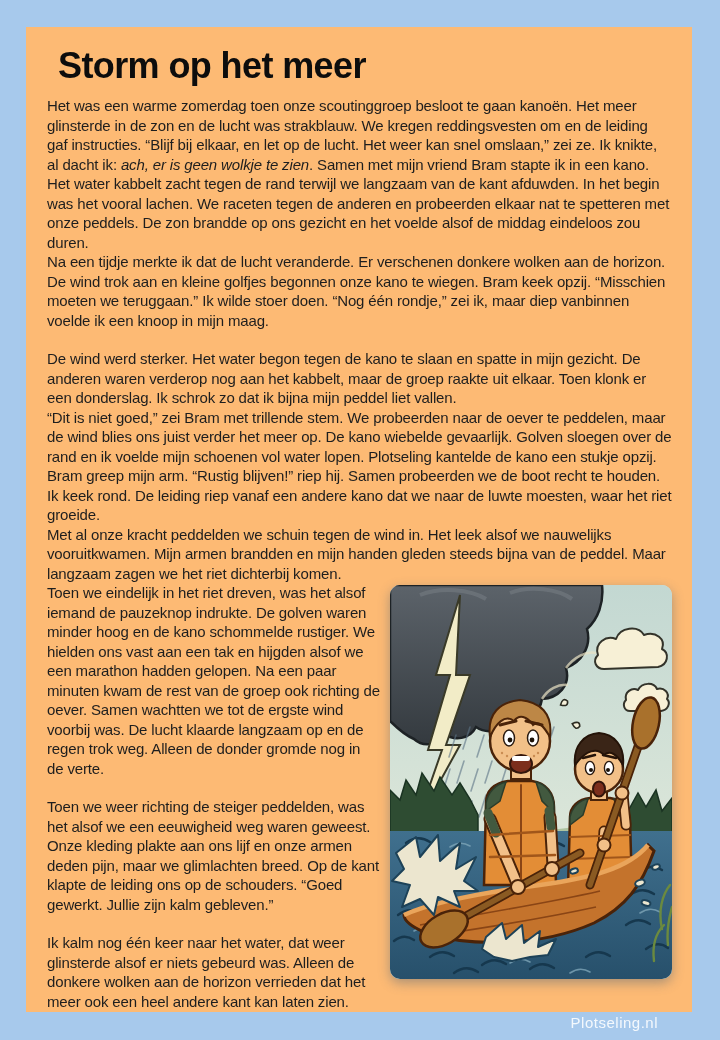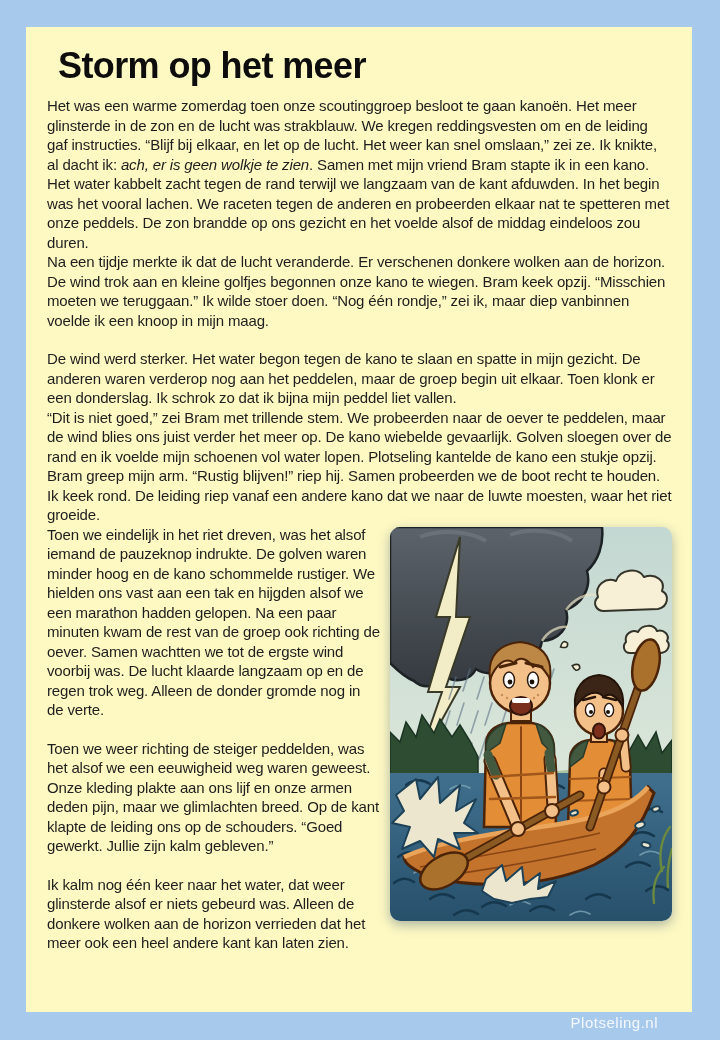--- a/index.html
+++ b/index.html
@@ -10,21 +10,21 @@
   .frame {
     position: relative;
     width: 720px; height: 1040px;
     background: #a7c9ec;
     overflow: hidden;
   }
   .paper {
     position: absolute;
     left: 26px; top: 27px;
     width: 666px; height: 985px;
-    background: #fef9c3;
+    background: #fdba74;
     overflow: hidden;
     box-sizing: border-box;
     padding: 0 20px 0 21px;
   }
   h1.title {
     margin: 19px 0 10px 11px;
     font-size: 36px;
     line-height: 1.12;
     font-weight: bold;
     letter-spacing: -0.6px;
@@ -65,22 +65,23 @@
 <div class="frame">
   <div class="paper">
     <h1 class="title">Storm op het meer</h1>
 
     <div class="body-text" id="top-blocks">
         <div class="cluster">
           <p><span>Het was een warme zomerdag toen onze scoutinggroep besloot te gaan kanoën. Het meer glinsterde in de zon en de lucht was strakblauw. We kregen reddingsvesten om en de leiding gaf instructies. “Blijf bij elkaar, en let op de lucht. Het weer kan snel omslaan,” zei ze. Ik knikte, al dacht ik: </span><em>ach, er is geen wolkje te zien</em><span>. Samen met mijn vriend Bram stapte ik in een kano. Het water kabbelt zacht tegen de rand terwijl we langzaam van de kant afduwden. In het begin was het vooral lachen. We raceten tegen de anderen en probeerden elkaar nat te spetteren met onze peddels. De zon brandde op ons gezicht en het voelde alsof de middag eindeloos zou duren.</span></p>
           <p><span>Na een tijdje merkte ik dat de lucht veranderde. Er verschenen donkere wolken aan de horizon. De wind trok aan en kleine golfjes begonnen onze kano te wiegen. Bram keek opzij. “Misschien moeten we teruggaan.” Ik wilde stoer doen. “Nog één rondje,” zei ik, maar diep vanbinnen voelde ik een knoop in mijn maag.</span></p>
         </div>
         <div class="cluster">
-          <p><span>De wind werd sterker. Het water begon tegen de kano te slaan en spatte in mijn gezicht. De anderen waren verderop nog aan het peddelen, maar de groep begin uit elkaar. Toen klonk er een donderslag. Ik schrok zo dat ik bijna mijn peddel liet vallen.</span></p>
+          <p><span>De wind werd sterker. Het water begon tegen de kano te slaan en spatte in mijn gezicht. De anderen waren verderop nog aan het kabbelt, maar de groep raakte uit elkaar. Toen klonk er een donderslag. Ik schrok zo dat ik bijna mijn peddel liet vallen.</span></p>
           <p><span>“Dit is niet goed,” zei Bram met trillende stem. We probeerden naar de oever te peddelen, maar de wind blies ons juist verder het meer op. De kano wiebelde gevaarlijk. Golven sloegen over de rand en ik voelde mijn schoenen vol water lopen. Plotseling kantelde de kano een stukje opzij. Bram greep mijn arm. “Rustig blijven!” riep hij. Samen probeerden we de boot recht te houden. Ik keek rond. De leiding riep vanaf een andere kano dat we naar de luwte moesten, waar het riet groeide.</span></p>
+          <p><span>Met al onze kracht peddelden we schuin tegen de wind in. Het leek alsof we nauwelijks vooruitkwamen. Mijn armen brandden en mijn handen gleden steeds bijna van de peddel. Maar langzaam zagen we het riet dichterbij komen.</span></p>
         </div>
       </div>
 
     <div class="body-text wrap-area" id="wrap-area">
       <figure class="illustration">
         <svg viewBox="0 0 282 394" preserveAspectRatio="none" aria-hidden="true">
           <defs>
             <linearGradient id="skyg" x1="0" y1="0" x2="0" y2="1">
               <stop offset="0" stop-color="#c3d8d2"></stop>
               <stop offset="1" stop-color="#e9eedd"></stop>

